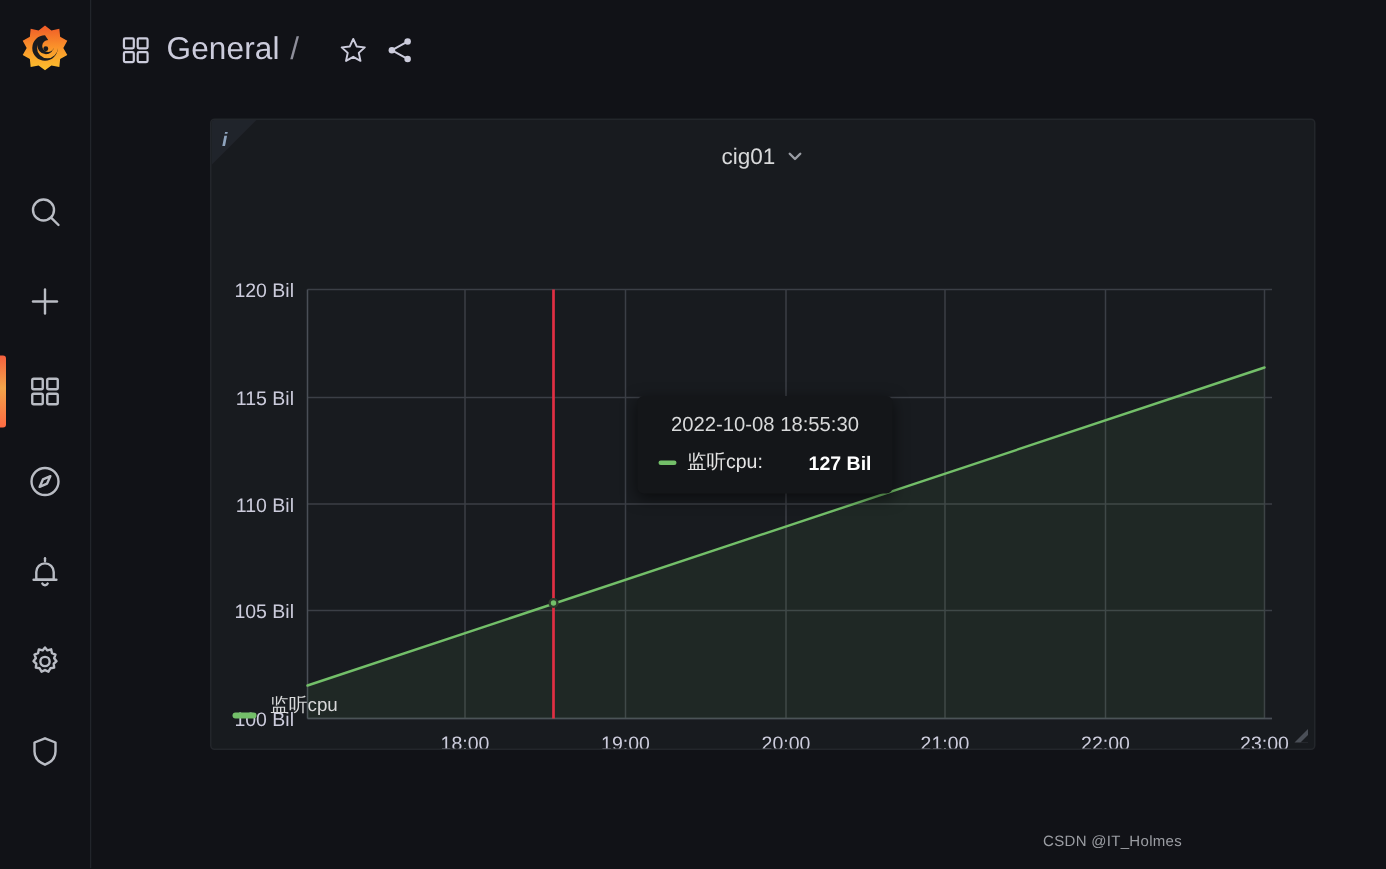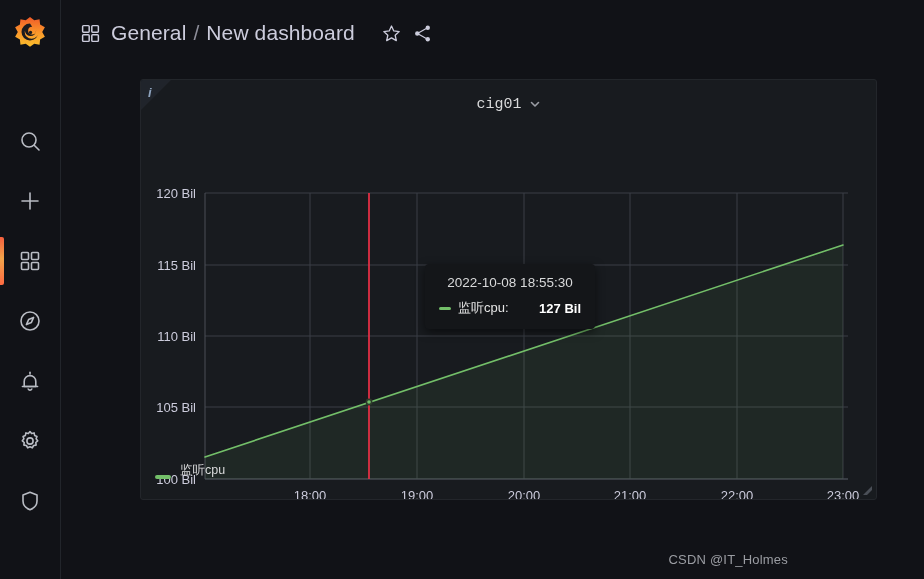--- a/index.html
+++ b/index.html
@@ -76,21 +76,20 @@
   }
   .panel-info {
     position: absolute; left: 7px; top: 6px;
     font-size: 13px; font-weight: bold; font-style: italic;
     color: #8ea3bd; cursor: pointer; line-height: 1;
     z-index: 3;
   }
   .panel-head {
     height: 48px; display: flex; align-items: center; justify-content: center;
     gap: 7px;
-    font-family: Liberation Mono, monospace;
   }
   .panel-title {
     font-size: 15px; color: #d8d9da; font-weight: 500; cursor: pointer;
   }
   .chev { width: 12px; height: 12px; display: block; }
   .chev path { fill: none; stroke: #9a9da4; stroke-width: 1.6;
     stroke-linecap: round; stroke-linejoin: round; }
 
   .plot-area { position: relative; width: 737px; height: 373px; }
   .svg-chart { position: absolute; left: 0; top: 0; }
@@ -144,21 +143,21 @@
     flex: 0 0 12px;
   }
   .tt-label { color: #e5e5e5; white-space: nowrap; }
   .tt-value {
     color: #ffffff; font-weight: bold; margin-left: auto; white-space: nowrap;
   }
 
   
   .watermark {
     position: absolute; right: 16px; bottom: 12px;
-    font-size: 13px; color: #9b9da3; letter-spacing: .2px;
+    font-size: 10px; color: #9b9da3; letter-spacing: .2px;
   }
 </style>
 </head>
 <body>
 
 <div class="app">
 
   <div class="sidebar">
 
     <div class="logo-wrap">
@@ -239,21 +238,20 @@
       <svg class="grid-icon" viewBox="0 0 24 24">
         <rect x="3" y="3" width="7.5" height="7.5" rx="1"></rect>
         <rect x="13.5" y="3" width="7.5" height="7.5" rx="1"></rect>
         <rect x="3" y="13.5" width="7.5" height="7.5" rx="1"></rect>
         <rect x="13.5" y="13.5" width="7.5" height="7.5" rx="1"></rect>
       </svg>
 
       <div class="crumb">
         <span>General</span>
         <span class="sep">/</span>
-        <span>New dashboard</span>
       </div>
 
       <div class="sp8"></div>
 
       <svg class="hdr-ico" viewBox="0 0 24 24">
         <polygon class="s" points="12,3.4 14.6,9.1 20.8,9.8 16.2,14 17.5,20.1 12,17 6.5,20.1 7.8,14 3.2,9.8 9.4,9.1"></polygon>
       </svg>
 
       <svg class="hdr-ico" viewBox="0 0 24 24">
         <circle class="f" cx="18" cy="5.4" r="2.5"></circle>

